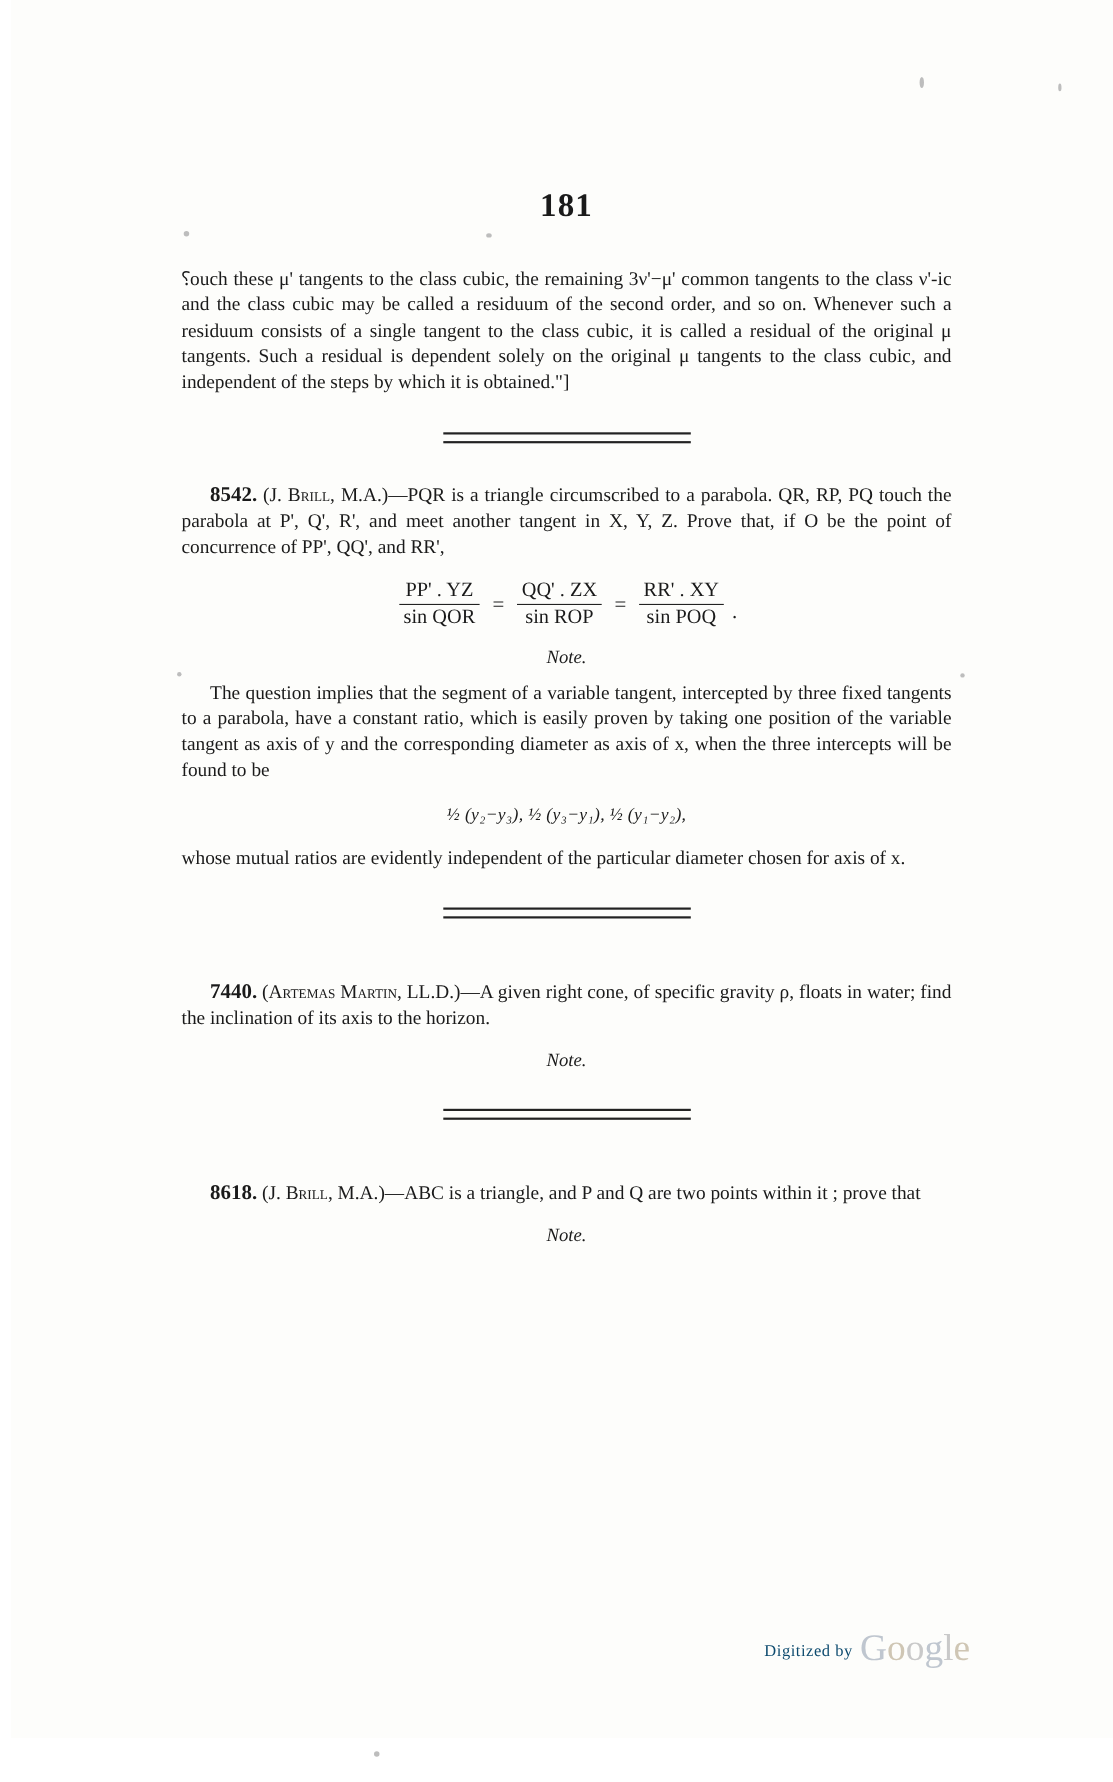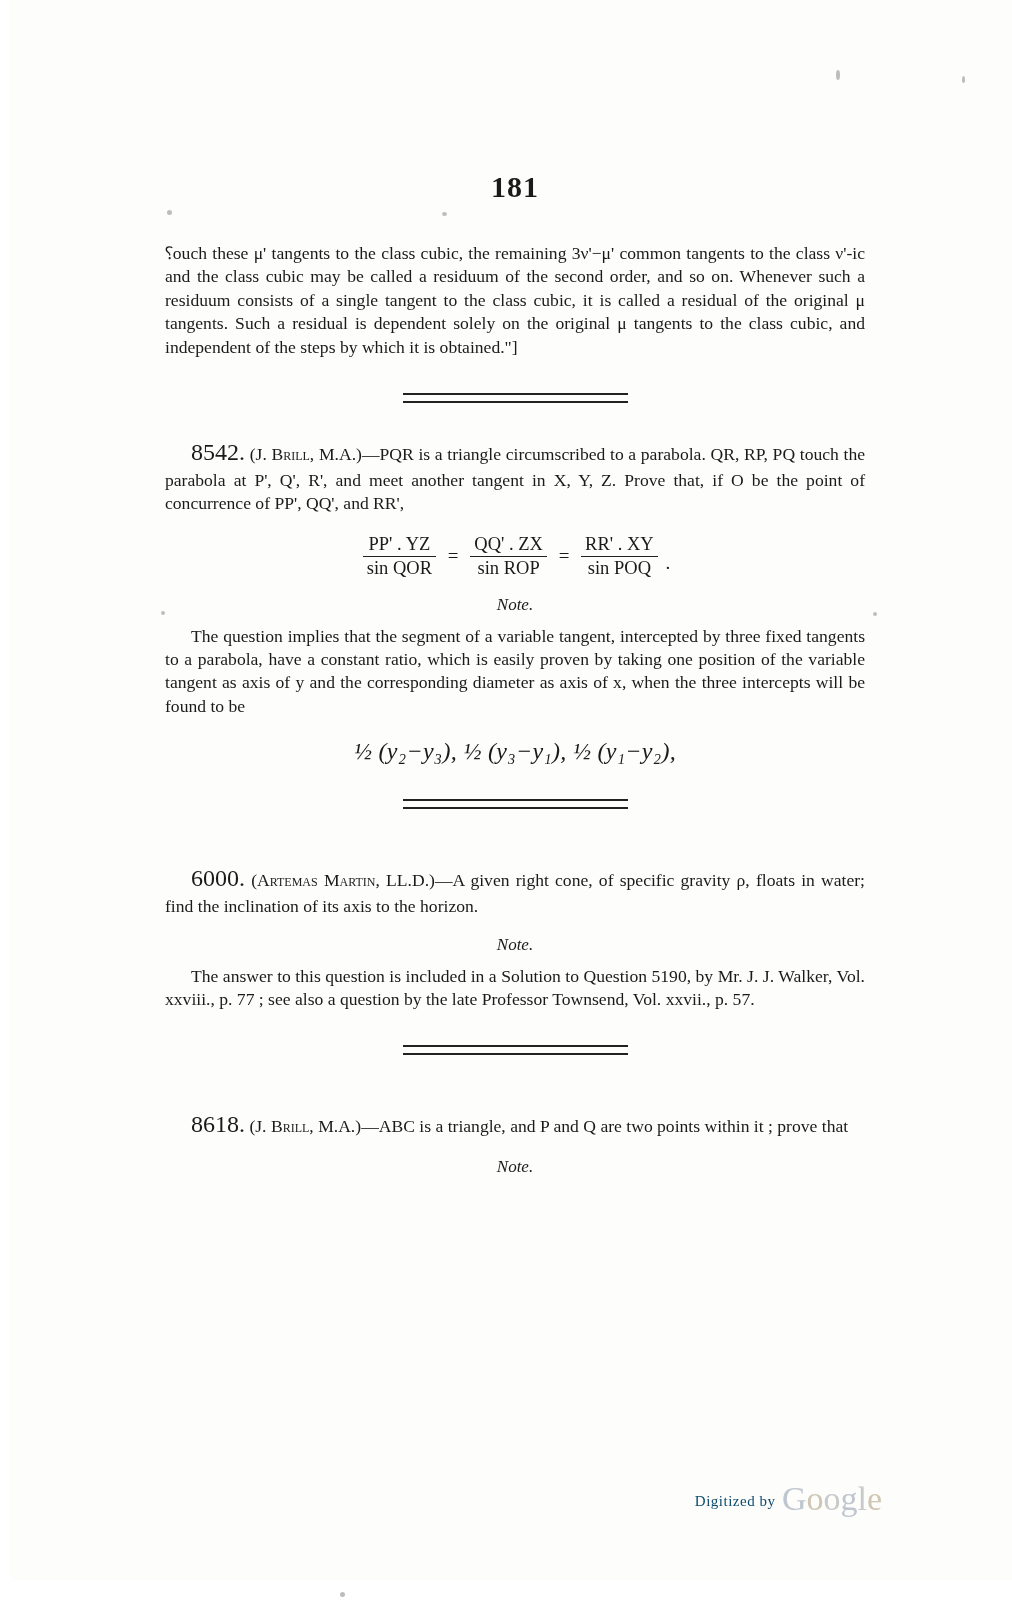--- a/index.html
+++ b/index.html
@@ -53,22 +53,22 @@
     width: 225px;
     margin: 0 auto;
     height: 6px;
     border-top: 2.5px solid #222;
     border-bottom: 2.5px solid #222;
   }
   .rule-wrap {
     margin: 34px 0 34px 0;
   }
   .qnum {
-    font-weight: normal;
-    font-size: 24px;
+    font-weight: bold;
+    font-size: 19px;
   }
   .sc {
     font-variant: small-caps;
   }
   .note-head {
     text-align: center;
     font-style: italic;
     font-size: 17px;
     margin: 16px 0 10px 0;
   }
@@ -101,21 +101,21 @@
     margin: 0 4px;
   }
   .tail {
     display: inline-block;
     vertical-align: middle;
     font-size: 19px;
     padding-top: 14px;
   }
   .intercepts {
     text-align: center;
-    font-size: 24px;
+    font-size: 16px;
     font-style: italic;
     margin: 20px 0 18px 0;
     letter-spacing: .3px;
   }
   .eq-line {
     font-size: 18.5px;
     margin: 4px 0;
   }
   .eq-line.l1 {
     margin-left: 16px;
@@ -205,35 +205,35 @@
         </span>
         <span class="tail">.</span>
       </div>
 
       <div class="note-head">Note.</div>
 
       <p class="indent">The question implies that the segment of a variable tangent, intercepted by three fixed tangents to a parabola, have a constant ratio, which is easily proven by taking one position of the variable tangent as axis of y and the corresponding diameter as axis of x, when the three intercepts will be found to be</p>
 
       <div class="intercepts">½ (y₂−y₃),  ½ (y₃−y₁),  ½ (y₁−y₂),</div>
 
+      <p>whose mutual ratios are evidently independent of the particular diameter chosen for axis of x.</p>
     </div>
 
     <div class="rule-wrap">
       <div class="rule"></div>
     </div>
 
     <div class="gap-large">
       <p class="indent">
-        <span class="qnum">6000.</span>
+        <span class="qnum">7440.</span>
         <span>(</span><span class="sc">Artemas Martin</span><span>, LL.D.)—A given right cone, of specific gravity ρ, floats in water; find the inclination of its axis to the horizon.</span>
       </p>
 
       <div class="note-head">Note.</div>
 
-      <p class="indent">The answer to this question is included in a Solution to Question 5190, by Mr. J. J. Walker, Vol. xxviii., p. 77 ; see also a question by the late Professor Townsend, Vol. xxvii., p. 57.</p>
     </div>
 
     <div class="rule-wrap">
       <div class="rule"></div>
     </div>
 
     <div class="gap-large">
       <p class="indent">
         <span class="qnum">8618.</span>
         <span>(J. </span><span class="sc">Brill</span><span>, M.A.)—ABC is a triangle, and P and Q are two points within it ; prove that</span>

